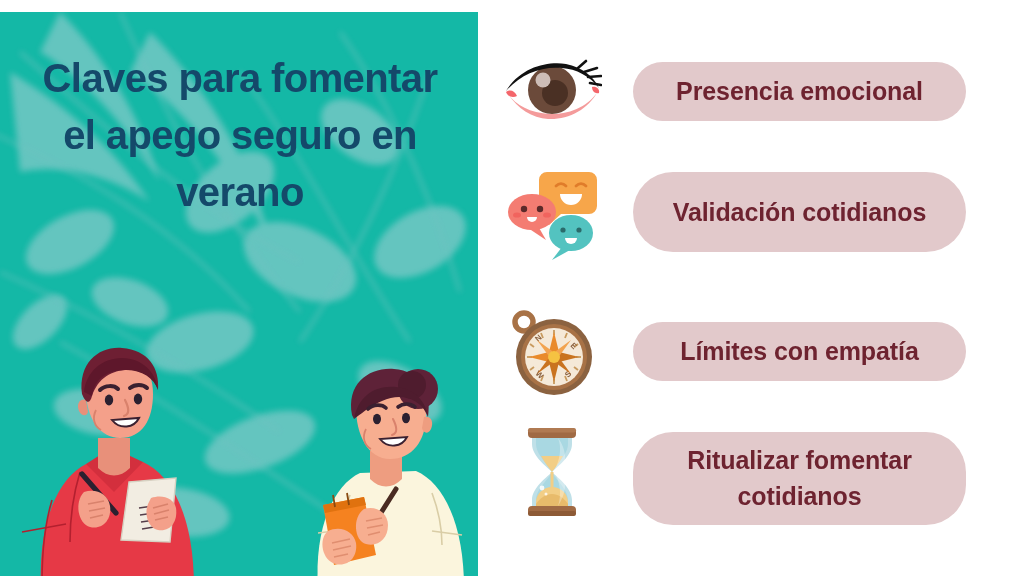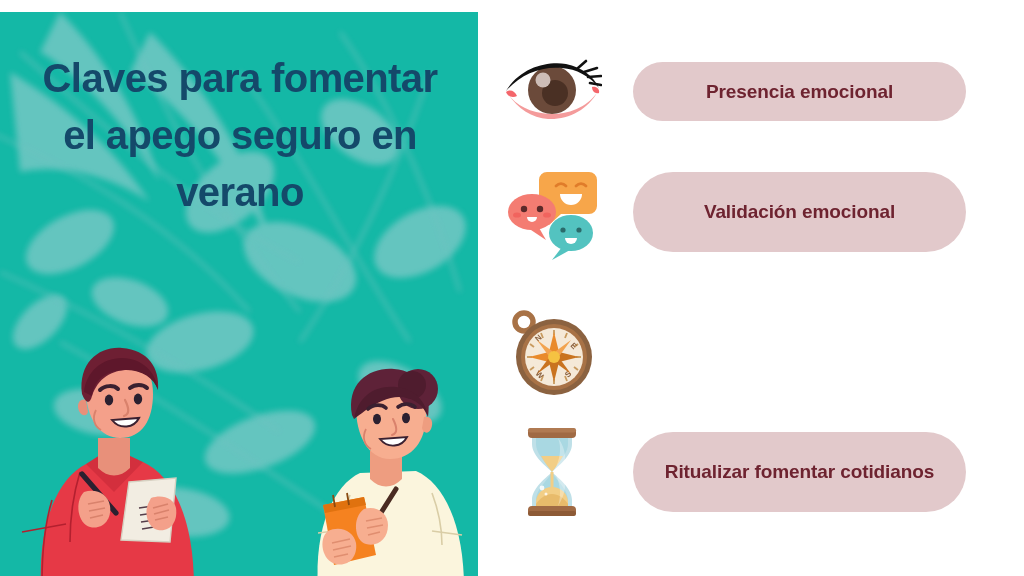--- a/index.html
+++ b/index.html
@@ -102,21 +102,21 @@
     align-items: center;
     justify-content: center;
     text-align: center;
     box-sizing: border-box;
     padding: 10px 26px;
   }
   .pill-2line { top: 20px; min-height: 80px; }
   .pill-label {
     font-family: "Liberation Sans", sans-serif;
     font-weight: bold;
-    font-size: 19px;
+    font-size: 25px;
     line-height: 1.45;
     color: #6e2330;
     letter-spacing: -0.1px;
   }
 </style>
 </head>
 <body>
 
 <div id="slide">
 
@@ -312,21 +312,21 @@
           <g>
             <ellipse cx="69" cy="71" rx="22" ry="18" fill="#53C3C0"></ellipse>
             <path d="M60 85 L50 98 L68 88 Z" fill="#53C3C0"></path>
             <circle cx="61" cy="68" r="2.6" fill="#2A6B6B"></circle>
             <circle cx="77" cy="68" r="2.6" fill="#2A6B6B"></circle>
             <path d="M63 76 h12 a6 6 0 0 1 -12 0 Z" fill="#FFFFFF"></path>
           </g>
         </svg>
       </div>
       <div class="pill pill-2line">
-        <span class="pill-label">Validación emocional</span>
+        <span class="pill-label">Validación cotidianos</span>
       </div>
     </div>
 
     <div class="row" id="row-2">
       <div class="icon-slot">
         <svg width="96" height="96" viewBox="0 0 96 96">
 
           <circle cx="20" cy="18" r="9" fill="none" stroke="#A87246" stroke-width="5.5"></circle>
 
           <circle cx="50" cy="53" r="38" fill="#8B6240"></circle>
@@ -361,20 +361,23 @@
           <path d="M50 78 L55 58 L50 53 L45 58 Z" fill="#C9731F"></path>
           <path d="M25 53 L45 48 L50 53 L45 58 Z" fill="#E98A2B"></path>
           <path d="M75 53 L55 48 L50 53 L55 58 Z" fill="#C9731F"></path>
           <path d="M33 36 L48 47 L50 53 L44 51 Z" fill="#F2A34F"></path>
           <path d="M67 70 L52 59 L50 53 L56 55 Z" fill="#C9731F"></path>
           <path d="M67 36 L52 47 L50 53 L56 51 Z" fill="#F2A34F"></path>
           <path d="M33 70 L48 59 L50 53 L44 55 Z" fill="#C9731F"></path>
           <circle cx="50" cy="53" r="6" fill="#F5C242"></circle>
         </svg>
       </div>
+      <div class="pill">
+        <span class="pill-label">Límites con empatía</span>
+      </div>
     </div>
 
     <div class="row" id="row-3">
       <div class="icon-slot">
         <svg width="64" height="100" viewBox="0 0 64 100">
 
           <path d="M12 12 L52 12 L52 22 C52 34 38 44 32 50 C38 56 52 66 52 78 L52 88 L12 88 L12 78 C12 66 26 56 32 50 C26 44 12 34 12 22 Z" fill="#BFE0E8"></path>
           <path d="M16 14 L48 14 L48 22 C48 33 35 43 32 50 C29 43 16 33 16 22 Z" fill="#A9D8E2"></path>
           <path d="M16 86 L48 86 L48 78 C48 67 35 57 32 50 C29 57 16 67 16 78 Z" fill="#A9D8E2"></path>
 

